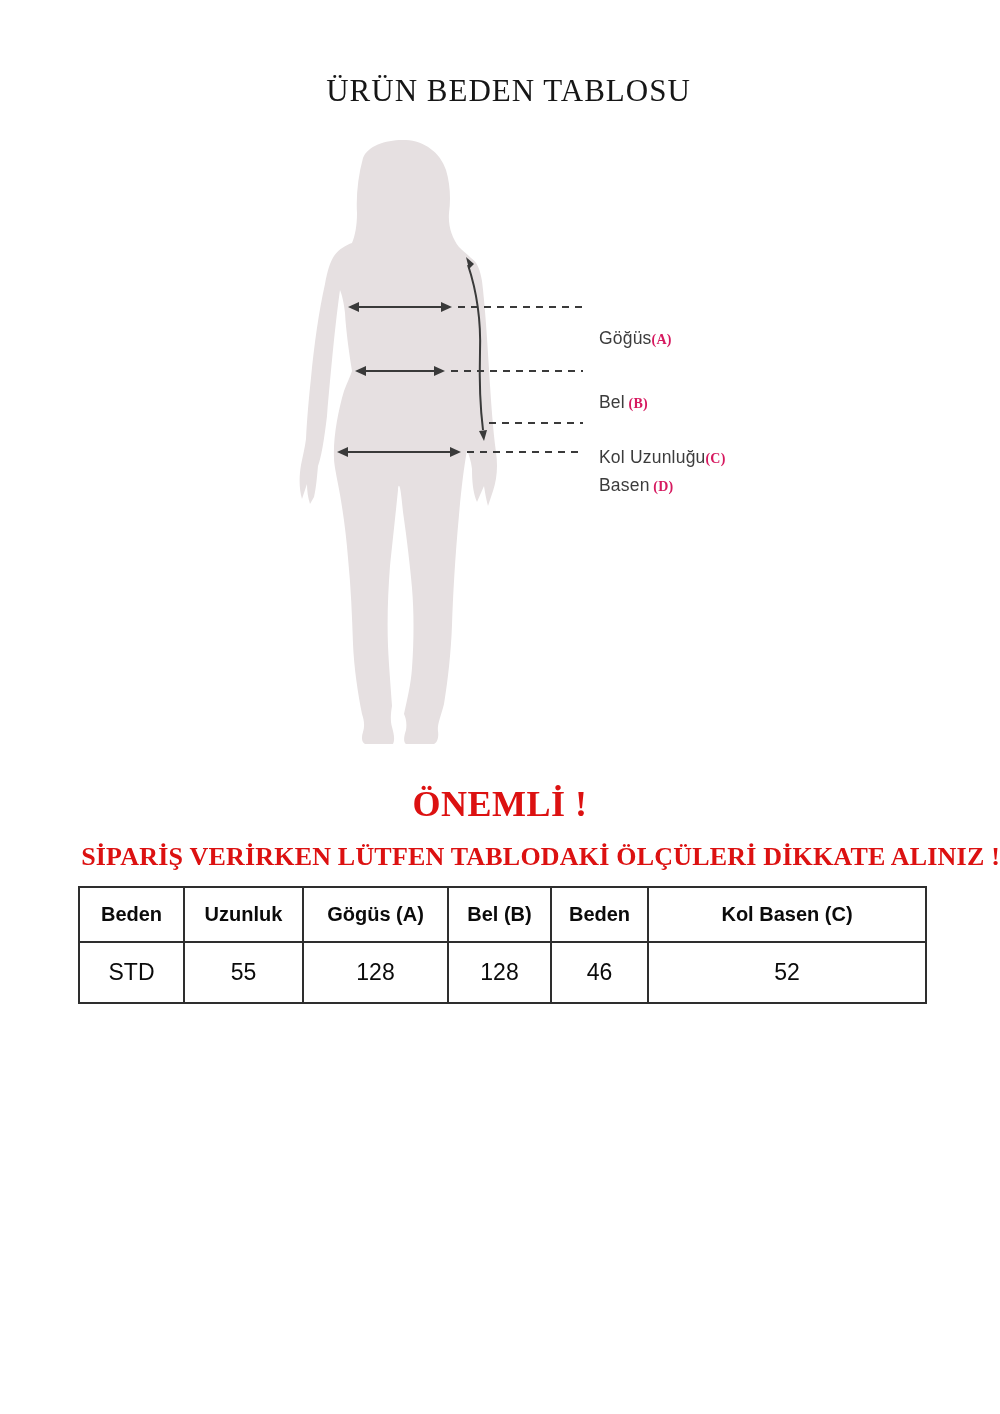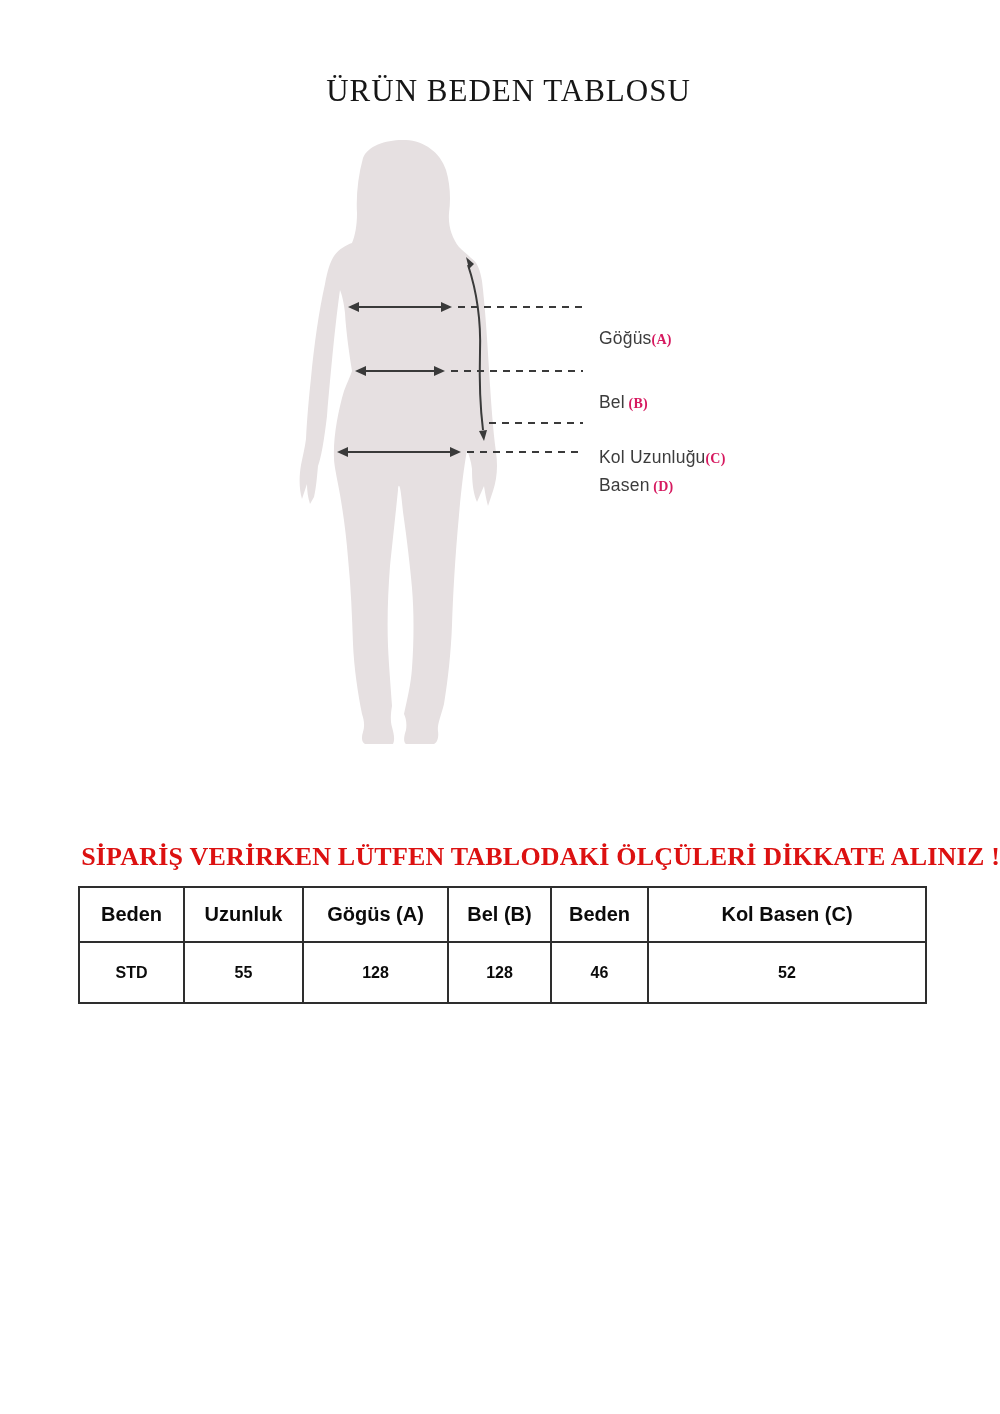--- a/index.html
+++ b/index.html
@@ -46,21 +46,21 @@
   }
   table.size-table{
     position:absolute;left:78px;top:886px;width:847px;
     border-collapse:collapse;table-layout:fixed;background:#fff;
   }
   .size-table th,.size-table td{
     border:2px solid var(--border);text-align:center;vertical-align:middle;
     color:#0b0b0b;overflow:hidden;
   }
   .size-table th{height:55px;font-size:20px;font-weight:700;margin-top:35px;}
-  .size-table td{height:61px;font-size:16px;font-weight:700;}
+  .size-table td{height:61px;font-size:23px;font-weight:400;}
 </style>
 </head>
 <body>
 
 <div class="page">
 
   <h1 class="title">ÜRÜN BEDEN TABLOSU</h1>
 
   <svg class="diagram-svg" viewBox="290 130 320 630" aria-hidden="true">
 
@@ -155,20 +155,21 @@
         <path class="meas-dash" d="M 467 452 H 583"></path>
       </g>
     </g>
   </svg>
 
   <div class="meas-label" style="top:296px;"><span>Göğüs</span><span class="meas-code">(A)</span></div>
   <div class="meas-label" style="top:360px;"><span>Bel</span><span class="meas-code"> (B)</span></div>
   <div class="meas-label" style="top:415px;"><span>Kol Uzunluğu</span><span class="meas-code">(C)</span></div>
   <div class="meas-label" style="top:443px;"><span>Basen</span><span class="meas-code"> (D)</span></div>
 
+  <div class="notice-heading">ÖNEMLİ !</div>
   <div class="notice-sub">SİPARİŞ VERİRKEN LÜTFEN TABLODAKİ ÖLÇÜLERİ DİKKATE ALINIZ !</div>
 
   <table class="size-table">
     <colgroup>
       <col style="width:105px">
         <col style="width:119px">
         <col style="width:145px">
       <col style="width:103px">
         <col style="width:97px">
         <col style="width:278px">

